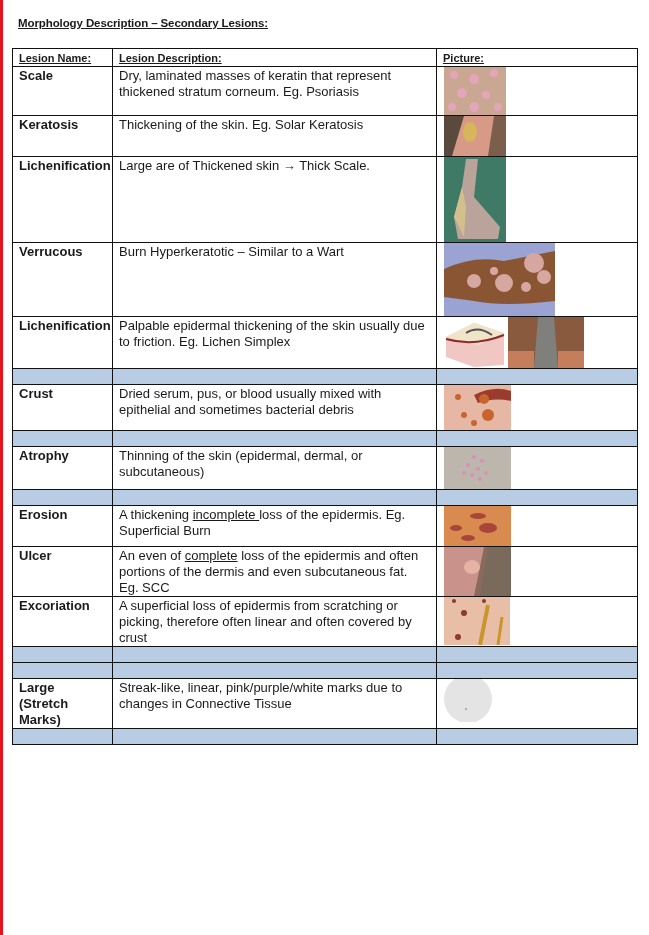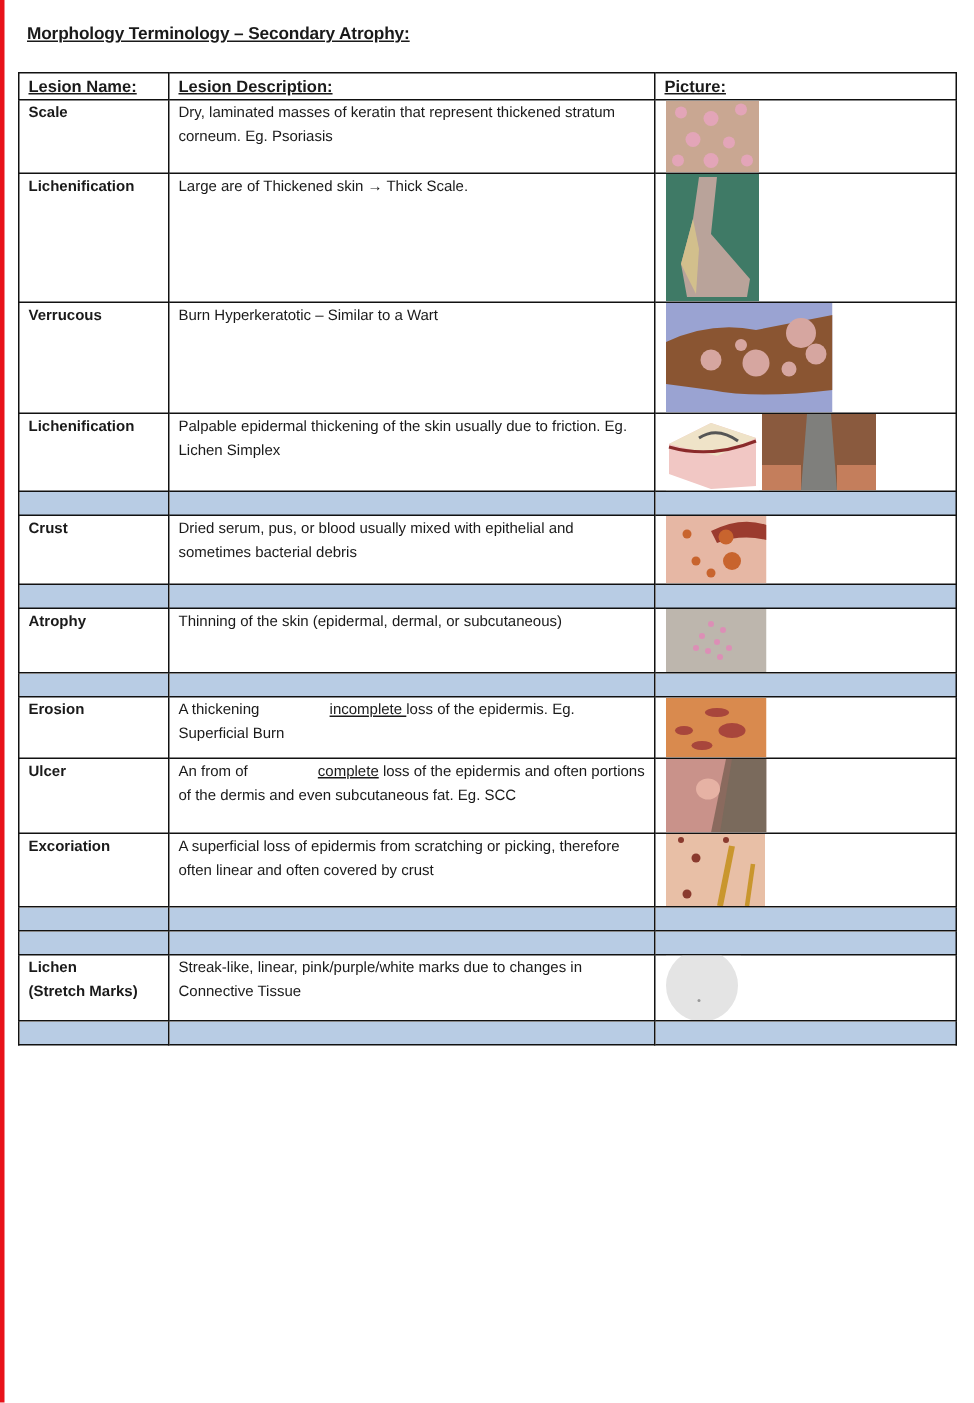--- a/index.html
+++ b/index.html
@@ -11,34 +11,34 @@
   .title {
     position:absolute; left:18px; top:17px; font-size:11.5px; font-weight:bold;
     text-decoration:underline; letter-spacing:-0.1px;
   }
   table {
     position:absolute; left:12px; top:48px; width:625px;
     border-collapse:collapse; table-layout:fixed;
   }
   td {
     border:1px solid #111; vertical-align:top; padding:1px 6px 0 6px;
-    font-size:10px; line-height:16px; overflow:hidden;
+    font-size:13px; line-height:16px; overflow:hidden;
   }
   td.name { font-weight:bold; }
   td.pic { padding:0 0 0 7px; position:relative; }
   tr.hdr td { font-weight:bold; text-decoration:underline; height:15px; font-size:11px; }
   tr.sep td { background:#b8cce4; height:15px; padding:0; }
-  .u { text-decoration:underline;margin-left:44px; }
+  .u { text-decoration:underline; }
   .img { display:inline-block; vertical-align:top; }
 </style>
 </head>
 <body>
 
 <div class="red-edge"></div>
-<div class="title">Morphology Terminology – Secondary Atrophy:</div>
+<div class="title">Morphology Description – Secondary Lesions:</div>
 
 <table>
   <colgroup>
       <col style="width:100px">
       <col style="width:324px">
       <col style="width:201px">
     </colgroup>
   <tbody>
       <tr class="hdr">
     <td>Lesion Name:</td>
@@ -59,20 +59,32 @@
               <circle cx="18" cy="26" r="5"></circle>
               <circle cx="42" cy="28" r="4"></circle>
               <circle cx="8" cy="40" r="4"></circle>
               <circle cx="30" cy="40" r="5"></circle>
               <circle cx="54" cy="40" r="4"></circle>
             </g>
       </svg>
     </td>
   </tr>
 
+  <tr style="height:41px">
+    <td class="name">Keratosis</td>
+    <td>Thickening of the skin. Eg. Solar Keratosis</td>
+    <td class="pic">
+      <svg class="img" width="62" height="40" viewBox="0 0 62 40">
+        <rect width="62" height="40" fill="#d79a86"></rect>
+        <path d="M0 0 L20 0 L8 40 L0 40Z" fill="#5a4a3e"></path>
+        <ellipse cx="26" cy="16" rx="7" ry="10" fill="#d7b55a"></ellipse>
+        <path d="M50 0 L62 0 L62 40 L44 40Z" fill="#7b5f4c"></path>
+      </svg>
+    </td>
+  </tr>
 
   <tr style="height:86px">
     <td class="name">Lichenification</td>
     <td>Large are of Thickened skin → Thick Scale.</td>
     <td class="pic">
       <svg class="img" width="62" height="85" viewBox="0 0 62 85">
         <rect width="62" height="85" fill="#3f7a66"></rect>
         <path d="M22 2 L34 2 L30 40 L56 70 L54 82 L14 82 L10 60 L18 30Z" fill="#b9a39a"></path>
         <path d="M10 60 L18 30 L22 50 L20 80Z" fill="#d2bf8c"></path>
       </svg>
@@ -182,21 +194,21 @@
               <ellipse cx="12" cy="22" rx="6" ry="3"></ellipse>
               <ellipse cx="44" cy="22" rx="9" ry="5"></ellipse>
               <ellipse cx="24" cy="32" rx="7" ry="3"></ellipse>
             </g>
       </svg>
     </td>
   </tr>
 
   <tr style="height:49px">
     <td class="name">Ulcer</td>
-    <td><span>An from of </span><span class="u">complete</span><span> loss of the epidermis and often portions of the dermis and even subcutaneous fat. Eg. SCC</span></td>
+    <td><span>An even of </span><span class="u">complete</span><span> loss of the epidermis and often portions of the dermis and even subcutaneous fat. Eg. SCC</span></td>
     <td class="pic">
       <svg class="img" width="67" height="49" viewBox="0 0 67 49">
         <rect width="67" height="49" fill="#8a6a5e"></rect>
         <path d="M0 0 L40 0 L30 49 L0 49Z" fill="#c9928a"></path>
         <ellipse cx="28" cy="20" rx="8" ry="7" fill="#e6b2a4"></ellipse>
         <path d="M44 0 L67 0 L67 49 L36 49Z" fill="#7a6a5c"></path>
       </svg>
     </td>
   </tr>
 
@@ -223,21 +235,21 @@
         <td></td>
       </tr>
 
   <tr class="sep">
         <td></td>
         <td></td>
         <td></td>
       </tr>
 
   <tr style="height:43px">
-    <td class="name"><span>Lichen</span><br><span>(Stretch Marks)</span></td>
+    <td class="name"><span>Large</span><br><span>(Stretch Marks)</span></td>
     <td>Streak-like, linear, pink/purple/white marks due to changes in Connective Tissue</td>
     <td class="pic">
       <svg class="img" width="50" height="43" viewBox="0 0 50 43">
         <rect width="50" height="43" fill="#ffffff"></rect>
         <ellipse cx="24" cy="20" rx="24" ry="24" fill="#e4e4e4"></ellipse>
         <circle cx="22" cy="30" r="1" fill="#999"></circle>
       </svg>
     </td>
   </tr>
   <tr class="sep">

